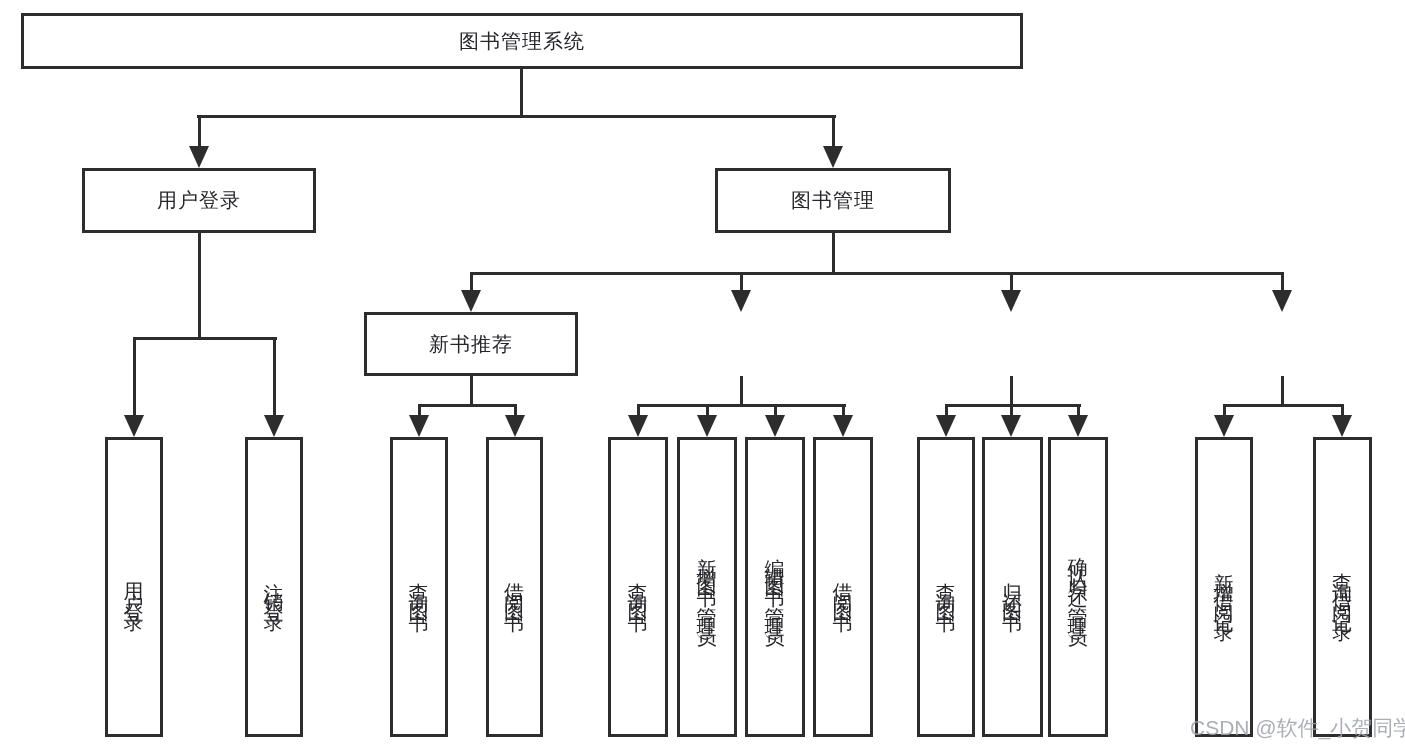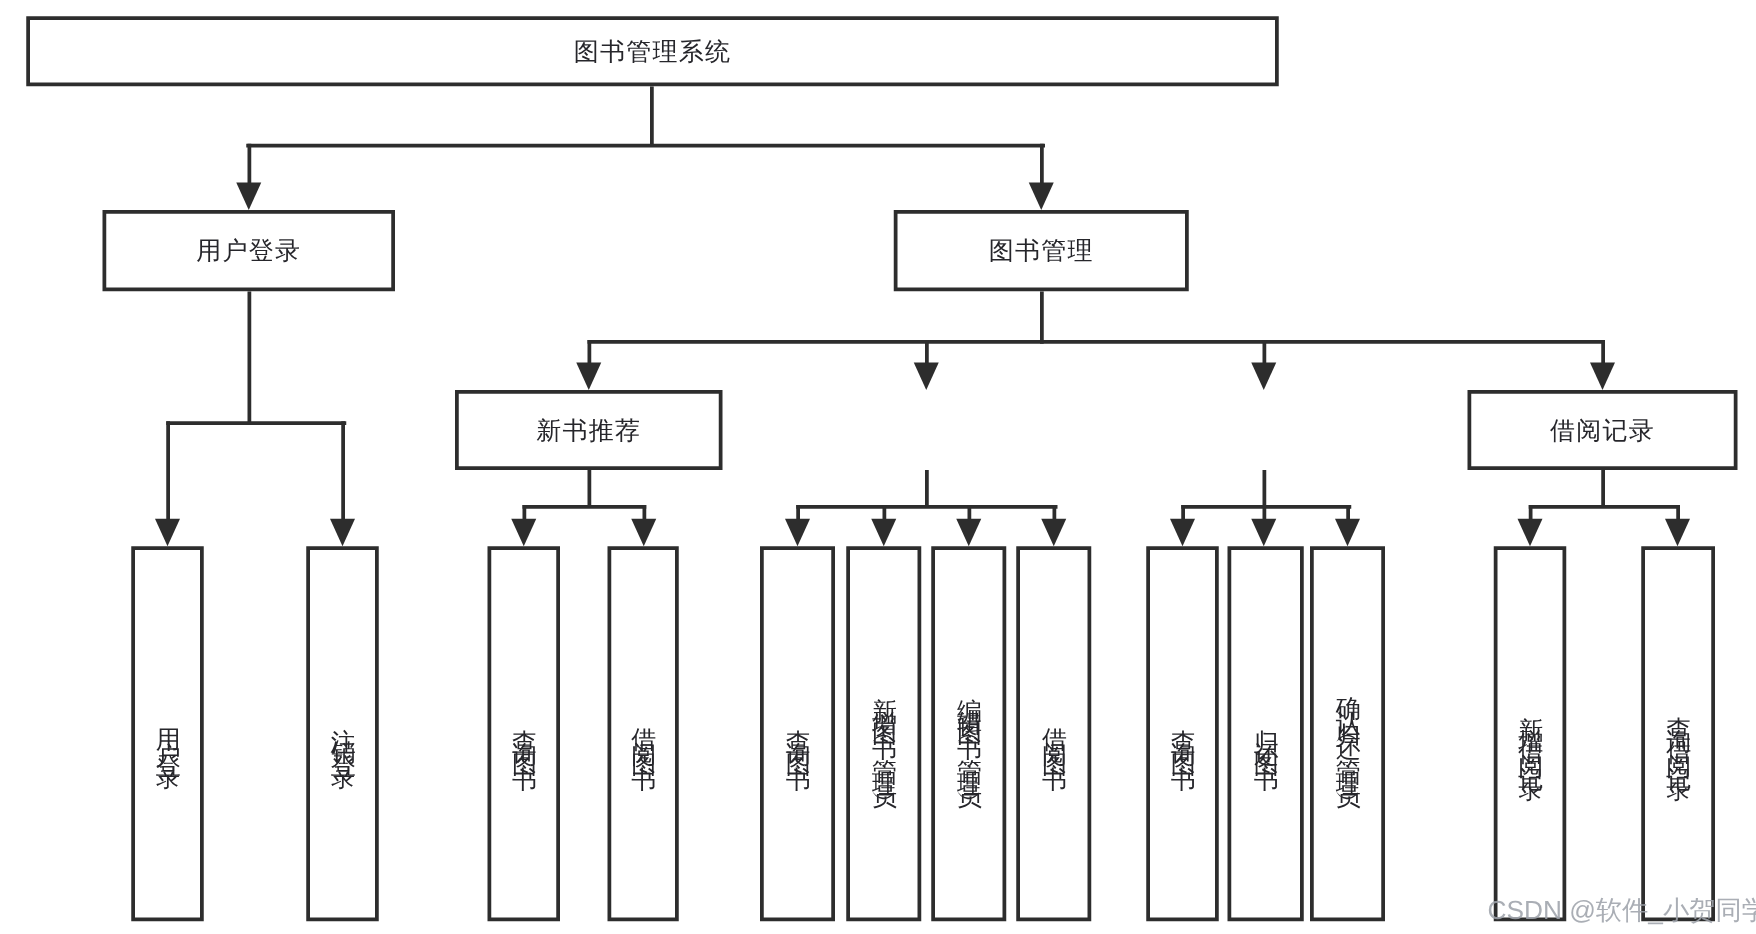--- a/index.html
+++ b/index.html
@@ -65,23 +65,20 @@
 
   <div class="node" style="left:82px;top:168px;width:234px;height:65px">
     <span class="lbl">用户登录</span>
   </div>
   <div class="node" style="left:715px;top:168px;width:236px;height:65px">
     <span class="lbl">图书管理</span>
   </div>
 
   <div class="node" style="left:364px;top:312px;width:214px;height:64px">
     <span class="lbl">新书推荐</span>
-  </div>
-  <div class="node" style="left:1174px;top:312px;width:216px;height:64px">
-    <span class="lbl">借阅记录</span>
   </div>
 
   <div class="node leaf" style="left:105px;top:437px;width:58px;height:300px">
     <span class="lbl">用户登录</span>
   </div>
   <div class="node leaf" style="left:245px;top:437px;width:58px;height:300px">
     <span class="lbl">注销登录</span>
   </div>
 
   <div class="node leaf" style="left:390px;top:437px;width:58px;height:300px">

